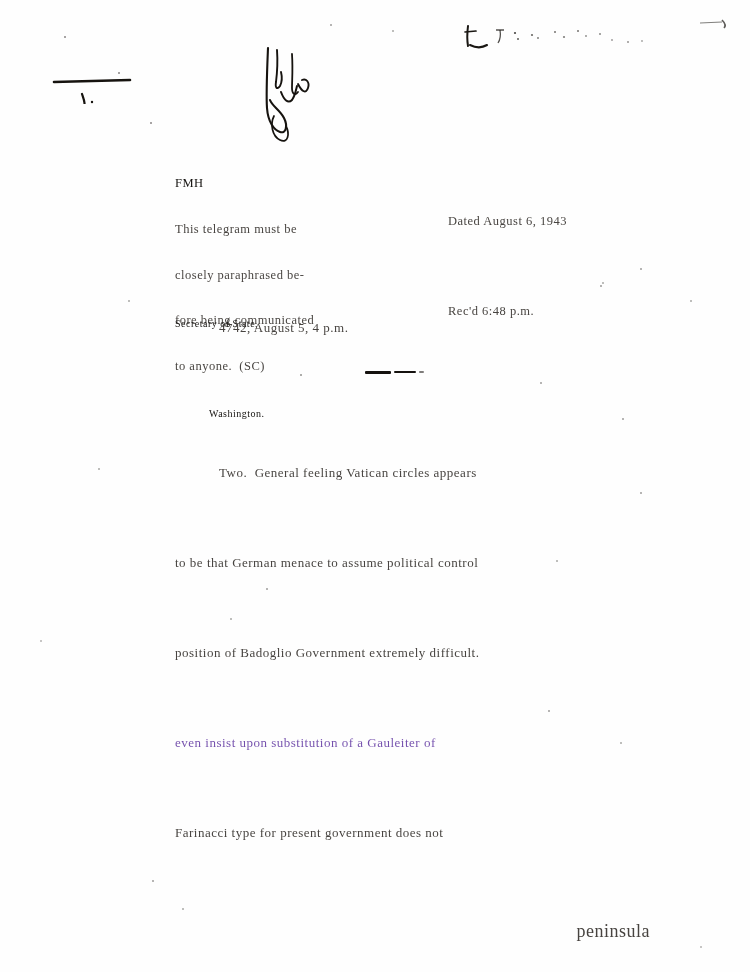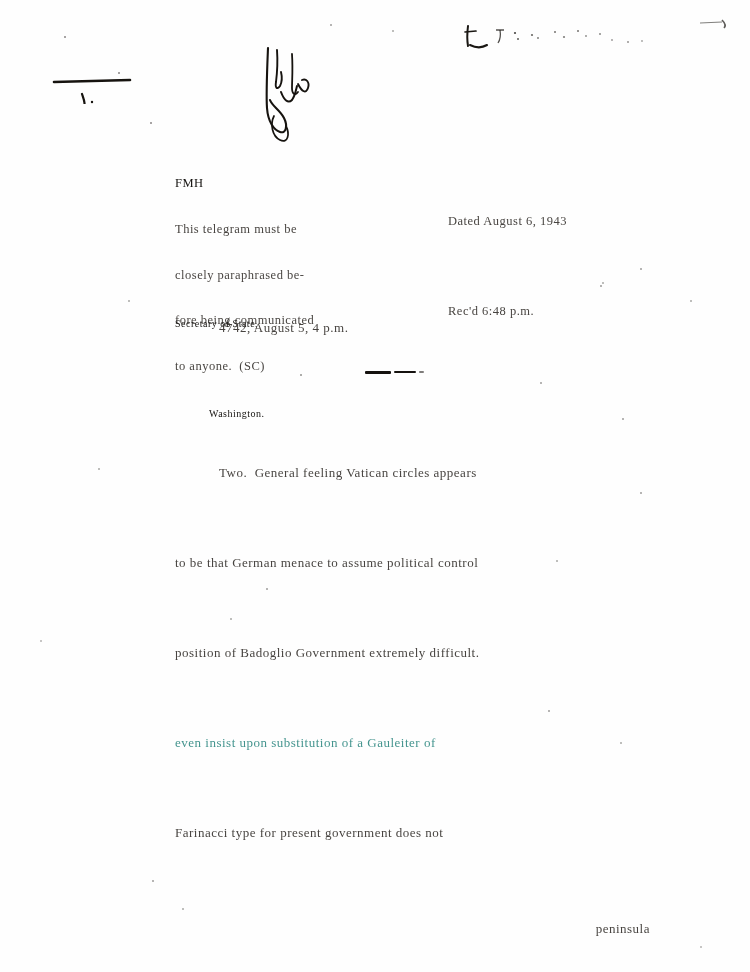--- a/index.html
+++ b/index.html
@@ -24,21 +24,21 @@
     position: absolute;
     font-family: Liberation Serif, serif;
     color: #14120f;
     white-space: pre;
     letter-spacing: 0.5px;
     -webkit-font-smoothing: none;
   }
 
   
   .faded   { color: #2e2a26; opacity: .88; }
-  .fainter { color: #0f766e; opacity: .78; }
+  .fainter { color: #4c1d95; opacity: .78; }
 
   
   #caution-block {
     left: 175px;
     top: 146px;
     font-size: 12.5px;
     line-height: 15.2px;
   }
   #origin-block {
     left: 448px;
@@ -67,21 +67,21 @@
     left: 175px;
     top: 351px;
     font-size: 13px;
     line-height: 30px;
   }
   #body .first-indent { padding-left: 44px; margin-top: 47px; }
 
   #tail {
     left: 175px;
     top: 921px;
-    font-size: 13px;
+    font-size: 18px;
     width: 475px;
     text-align: right;
     padding-right: 28px;
   }
 
   
   .rule-under {
     position: absolute;
     background: #15120f;
     border-radius: 1px;

